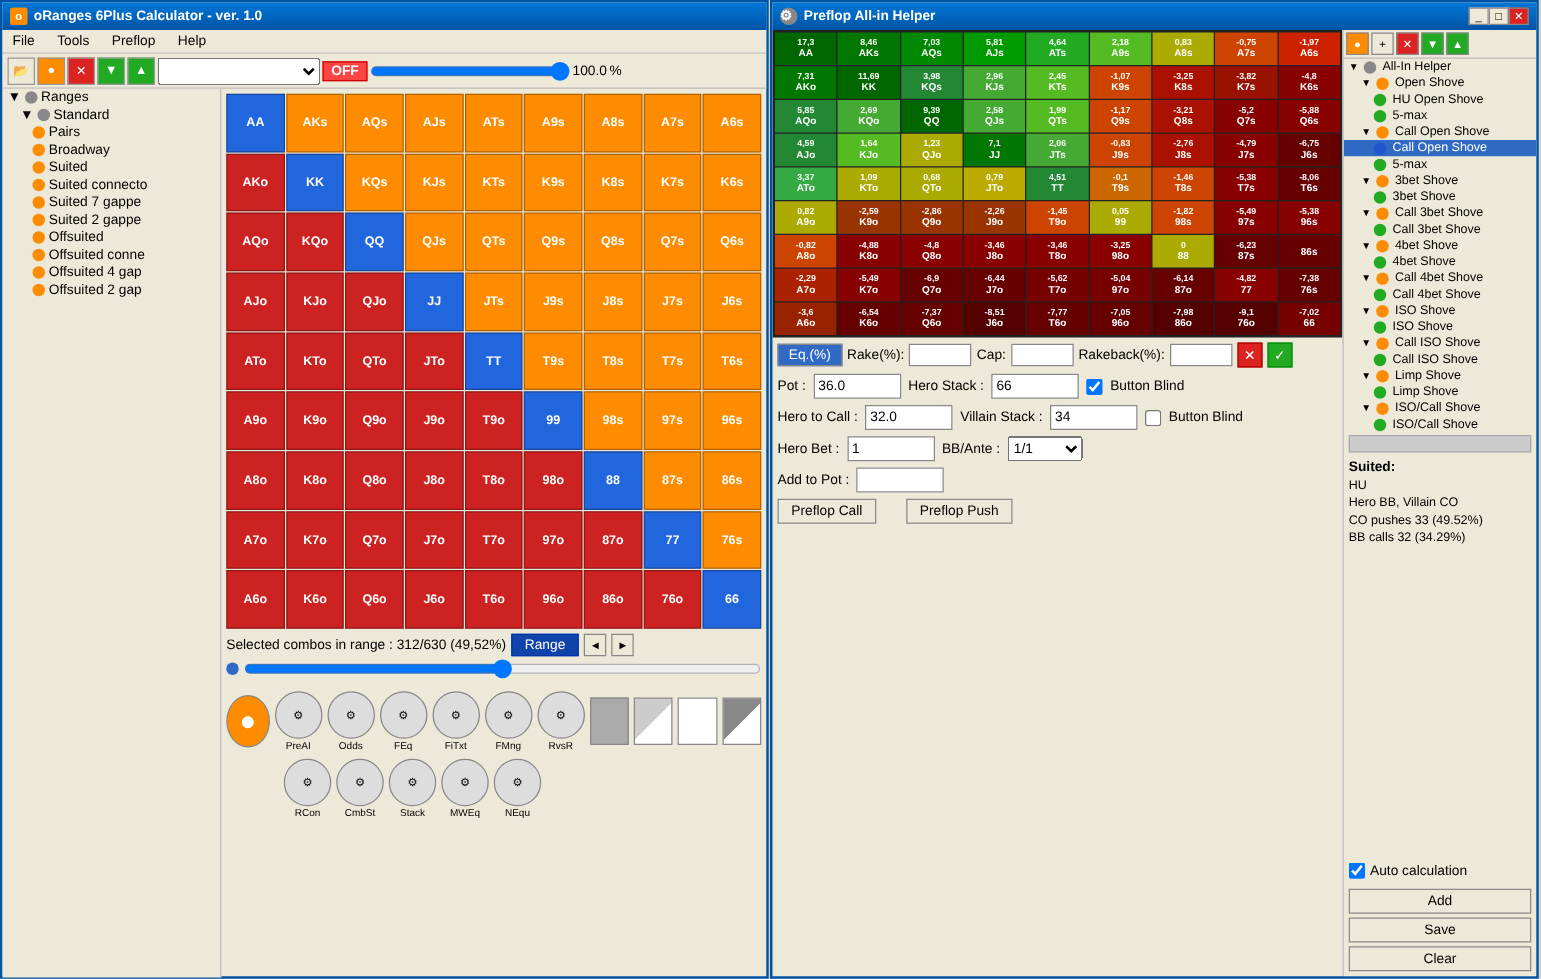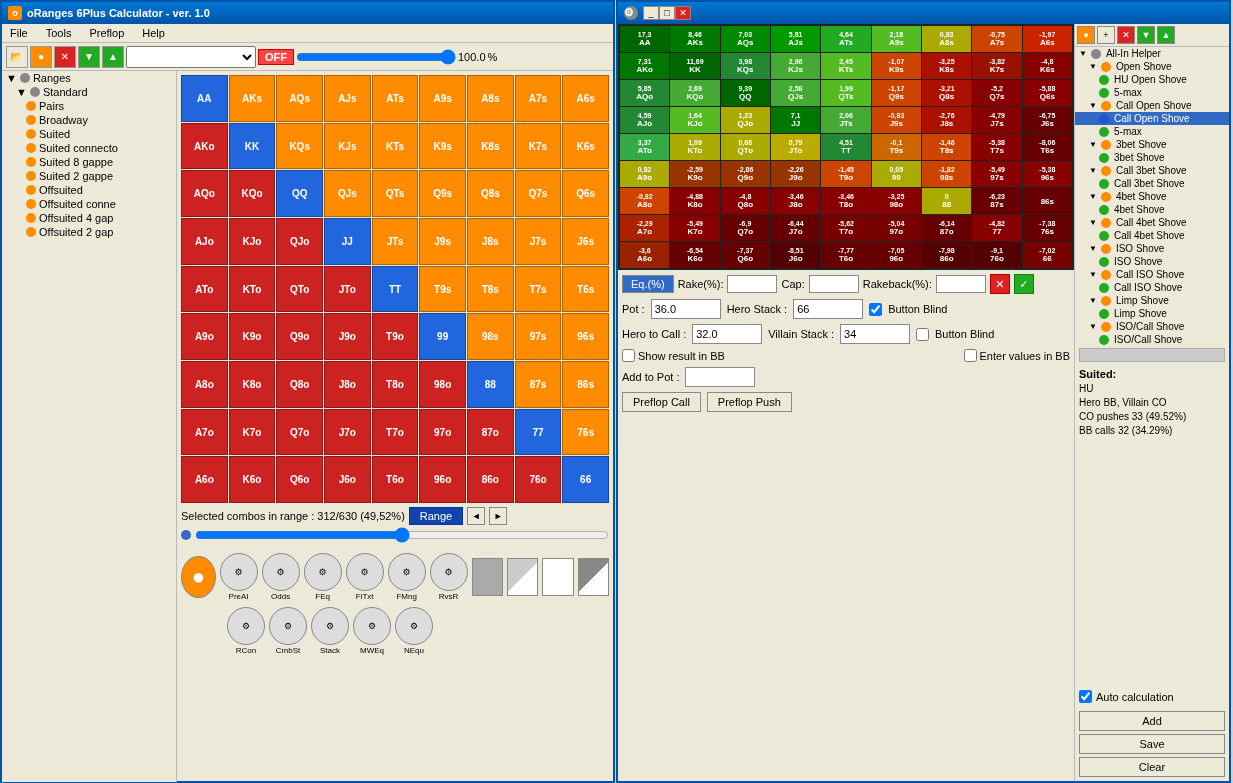--- a/index.html
+++ b/index.html
@@ -260,21 +260,21 @@
     .result-box {
       background: #88cc44;
       border: 1px solid #559922;
       padding: 3px 8px;
       font-size: 11px;
       font-weight: bold;
     }
 
     .preflop-btns {
       display: flex;
-      gap: 6px;
+      gap: 24px;
       margin-top: 2px;
     }
 
     
     .right-sidebar {
       width: 155px;
       background: #ece9d8;
       border-left: 1px solid #bbb;
       display: flex;
       flex-direction: column;
@@ -412,21 +412,21 @@
       <div class="tree-item" style="padding-left:24px;">
         <span class="dot-orange"></span>
         <span>Suited</span>
       </div>
       <div class="tree-item" style="padding-left:24px;">
         <span class="dot-orange"></span>
         <span>Suited connecto</span>
       </div>
       <div class="tree-item" style="padding-left:24px;">
         <span class="dot-orange"></span>
-        <span>Suited 8 gappe</span>
+        <span>Suited 7 gappe</span>
       </div>
       <div class="tree-item" style="padding-left:24px;">
         <span class="dot-orange"></span>
         <span>Suited 2 gappe</span>
       </div>
       <div class="tree-item" style="padding-left:24px;">
         <span class="dot-orange"></span>
         <span>Offsuited</span>
       </div>
       <div class="tree-item" style="padding-left:24px;">
@@ -599,20 +599,21 @@
         </div>
       </div>
     </div>
   </div>
 </div>
 
 <div class="helper-window">
 
   <div class="title-bar">
     <div style="width:14px;height:14px;background:#888;border-radius:50%;margin-right:5px;">⚙</div>
+    <span style="flex:1;">Preflop All-in Helper</span>
     <button style="width:16px;height:14px;background:#ece9d8;border:1px solid #888;font-size:9px;cursor:pointer;">_</button>
     <button style="width:16px;height:14px;background:#ece9d8;border:1px solid #888;font-size:9px;cursor:pointer;">□</button>
     <button style="width:16px;height:14px;background:#dd2222;border:1px solid #888;font-size:9px;cursor:pointer;color:white;">✕</button>
   </div>
 
   <div class="helper-content">
     <div class="main-area">
 
       <div class="eq-main">
 
@@ -967,32 +968,29 @@
 
           <div class="calc-row">
             <span>Hero to Call :</span>
             <input class="calc-input" value="32.0" style="">
             <span>Villain Stack :</span>
             <input class="calc-input" value="34" style="">
             <input type="checkbox" style="">
             <span>Button Blind</span>
           </div>
 
-
           <div class="calc-row">
-            <label class="check-label">
-              <input type="checkbox" style="">
-              <span>Show result in BB</span>
-            </label>
-            <div style="flex:1;"></div>
-            <label class="check-label">
-              <input type="checkbox" style="">
-              <span>Enter values in BB</span>
-            </label>
+            <span>Hero Bet :</span>
+            <input class="calc-input" value="1" style="">
+            <span>BB/Ante :</span>
+            <select style="width:60px;height:20px;font-size:11px;">
+              <option>1/1</option>
+            </select>
           </div>
+
 
 
           <div class="calc-row">
             <span>Add to Pot :</span>
             <input class="calc-input" style="">
           </div>
 
           <div class="preflop-btns">
             <button class="big-btn">Preflop Call</button>
             <button class="big-btn">Preflop Push</button>

